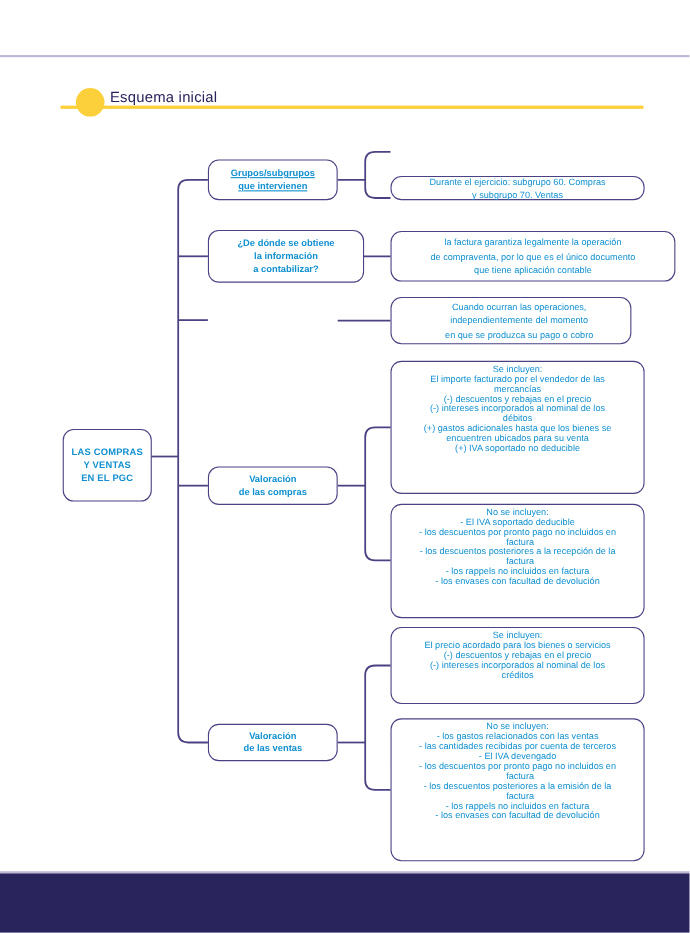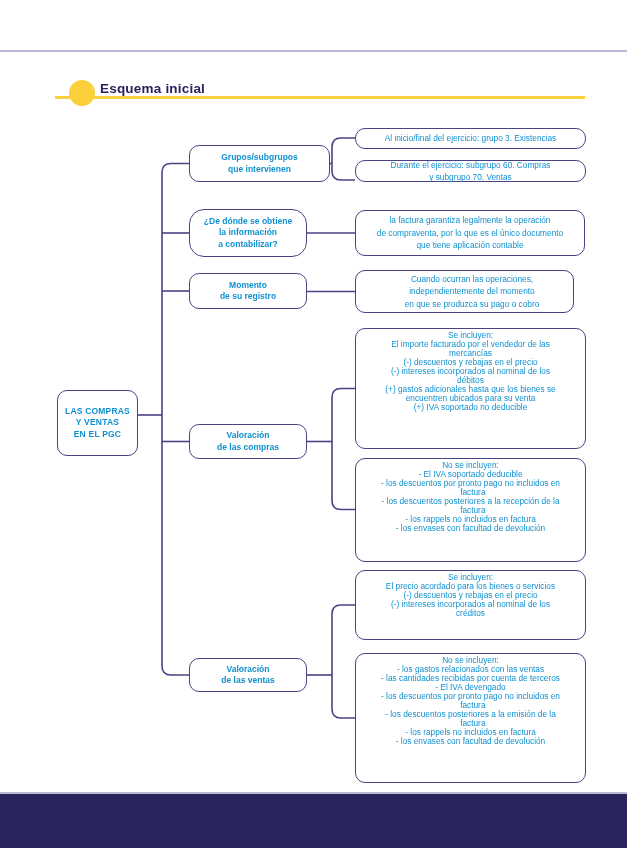--- a/index.html
+++ b/index.html
@@ -21,21 +21,21 @@
   .bar-edge-bottom { position: absolute; left: 0; top: 792px; width: 627px; height: 2px; background: #beb8d6; }
   .bottombar {
     position: absolute; left: 0; top: 794px; width: 627px; height: 54px;
     background: #2a245c;
   }
   
   .title-line { position: absolute; left: 55px; top: 96px; width: 530px; height: 2.5px; background: #fcd03b; }
   .title-dot  { position: absolute; left: 69px; top: 80px; width: 26px; height: 26px; border-radius: 50%; background: #fcd03b; }
   .section-title {
     position: absolute; left: 100px; top: 81px;
-    font-size: 13.5px; font-weight: bold; color: #29235c; letter-spacing: .2px;
+    font-size: 13.5px; font-weight: normal; color: #29235c; letter-spacing: .2px;
   }
   
   svg.connectors { position: absolute; left: 0; top: 0; width: 627px; height: 848px; pointer-events: none; }
   .box {
     position: absolute; background: #ffffff;
     border: 1.6px solid #4b4284; border-radius: 10px;
     color: #1090d0; font-size: 8.3px;
   }
   .centered {
     display: flex; align-items: center; justify-content: center;
@@ -43,28 +43,28 @@
   }
   .bold { font-weight: bold; line-height: 11.5px; font-size: 8.5px; }
   .listbox {
     white-space: pre-wrap; text-align: center;
     padding: 2px 6px; line-height: 9px;
   }
   .root { letter-spacing: .2px; }
 
   
   .root { left: 57px;  top: 390px; width: 81px;  height: 66px; }
-  .b1   { left: 189px; top: 145px; width: 141px; height: 37px; }
-  .b2   { left: 189px; top: 209px; width: 118px; height: 48px; border-radius: 15px; }
+  .b1   { left: 189px; top: 145px; width: 118px; height: 37px; text-decoration: underline; }
+  .b2   { left: 189px; top: 209px; width: 142px; height: 48px; }
   .b3   { left: 189px; top: 273px; width: 118px; height: 36px; }
   .b4   { left: 189px; top: 424px; width: 118px; height: 35px; }
   .b5   { left: 189px; top: 658px; width: 118px; height: 34px; }
   .l1a  { left: 355px; top: 128px; width: 231px; height: 21px; }
   .l1b  { left: 355px; top: 160px; width: 231px; height: 22px; }
-  .l2a  { left: 355px; top: 210px; width: 230px; height: 46px; }
+  .l2a  { left: 355px; top: 210px; width: 259px; height: 46px; }
   .l3a  { left: 355px; top: 270px; width: 219px; height: 43px; padding-left: 15px; }
   .l4a  { left: 355px; top: 328px; width: 231px; height: 121px; }
   .l4b  { left: 355px; top: 458px; width: 231px; height: 104px; }
   .l5a  { left: 355px; top: 570px; width: 231px; height: 70px;  }
   .l5b  { left: 355px; top: 653px; width: 231px; height: 130px; }
 </style>
 </head>
 <body>
 
 <div class="page">
@@ -100,28 +100,25 @@
 
   <div class="box centered bold root">LAS COMPRAS
 Y VENTAS
 EN EL PGC</div>
 
   <div class="box centered bold b1">Grupos/subgrupos
 que intervienen</div>
   <div class="box centered bold b2">¿De dónde se obtiene
 la información
 a contabilizar?</div>
-  <div class="box centered bold b3">Momento
-de su registro</div>
   <div class="box centered bold b4">Valoración
 de las compras</div>
   <div class="box centered bold b5">Valoración
 de las ventas</div>
 
-  <div class="box centered l1a">Al inicio/final del ejercicio: grupo 3. Existencias</div>
   <div class="box centered l1b">Durante el ejercicio: subgrupo 60. Compras
 y subgrupo 70. Ventas</div>
   <div class="box centered l2a">la factura garantiza legalmente la operación
 de compraventa, por lo que es el único documento
 que tiene aplicación contable</div>
   <div class="box centered l3a">Cuando ocurran las operaciones,
 independientemente del momento
 en que se produzca su pago o cobro</div>
   <div class="box listbox l4a">Se incluyen:
 El importe facturado por el vendedor de las

